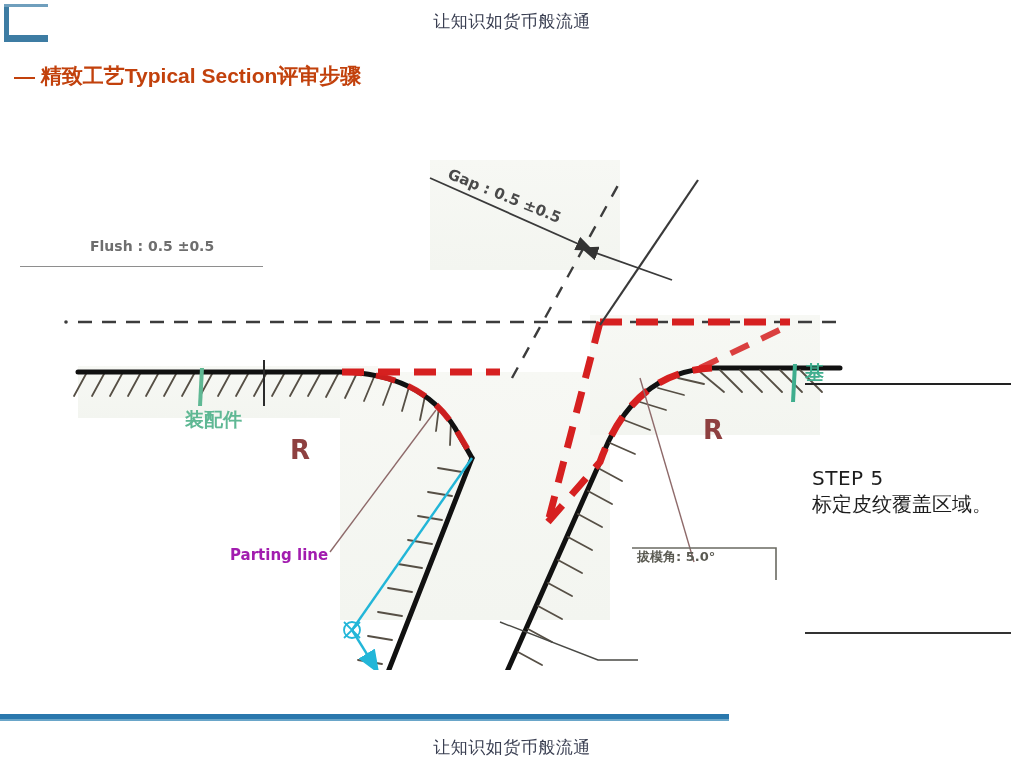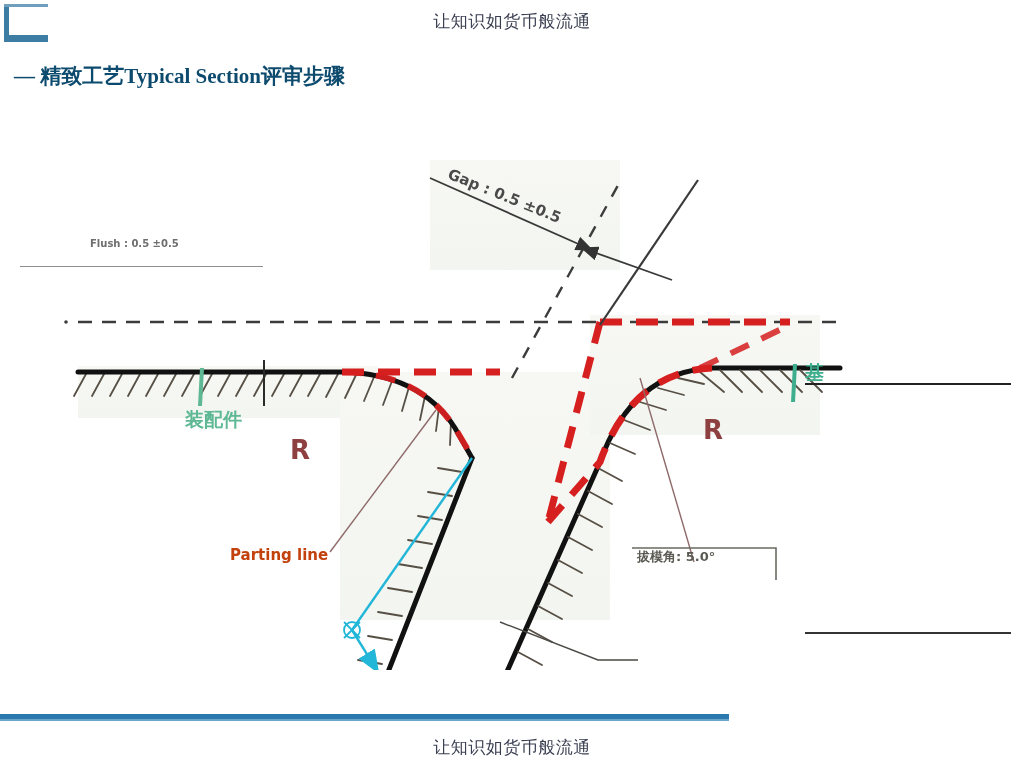--- a/index.html
+++ b/index.html
@@ -42,43 +42,43 @@
     letter-spacing: 0.5px;
     font-family: "DejaVu Sans", sans-serif;
   }
 
   
   .slide-title {
     position: absolute;
     left: 14px; top: 62px;
     font-size: 21px;
     font-weight: 700;
-    color: #0c4a6e;
+    color: #c2410c;
     letter-spacing: 0px;
     white-space: nowrap;
-    font-family: Liberation Serif, serif;
+    font-family: Liberation Sans, sans-serif;
   }
 
   
   #diagram {
     position: absolute;
     left: 0; top: 110px;
     width: 1024px; height: 560px;
   }
   #diagram svg { display: block; }
 
   
   .lbl {
     position: absolute;
     white-space: nowrap;
     font-family: "DejaVu Sans", sans-serif;
   }
   .lbl-flush {
     left: 90px; top: 238px;
-    font-size: 10px; font-weight: 700;
+    font-size: 14px; font-weight: 700;
     color: #6e6e6e;
   }
   .rule-flush {
     position: absolute;
     left: 20px; top: 266px;
     width: 243px; height: 1px;
     background: #8e8e8e;
   }
   .lbl-gap {
     left: 452px; top: 165px;
@@ -107,21 +107,21 @@
     color: #8e4040;
   }
   .lbl-r-right {
     left: 703px; top: 415px;
     font-size: 26px; font-weight: 600;
     color: #8e4040;
   }
   .lbl-parting {
     left: 230px; top: 546px;
     font-size: 15px; font-weight: 600;
-    color: #c2410c;
+    color: #a21caf;
   }
   .lbl-draft {
     left: 637px; top: 548px;
     font-size: 13px; font-weight: 700;
     color: #5a5a52;
   }
 
   
   .rule-right-top {
     position: absolute;
@@ -322,19 +322,23 @@
 
   <div class="lbl lbl-r-left">R</div>
 
   <div class="lbl lbl-r-right">R</div>
 
   <div class="lbl lbl-parting">Parting line</div>
 
   <div class="lbl lbl-draft">拔模角: 5.0°</div>
 
   <div class="rule-right-top"></div>
+  <div class="step-note">
+    <span class="step-head">STEP 5</span>
+    <span class="step-body">标定皮纹覆盖区域。</span>
+  </div>
   <div class="rule-right-bot"></div>
 
   <div class="footer-rule"></div>
   <div class="footer-rule-thin"></div>
   <div class="footer-text">让知识如货币般流通</div>
 
 </div>
 
 </body></html>

